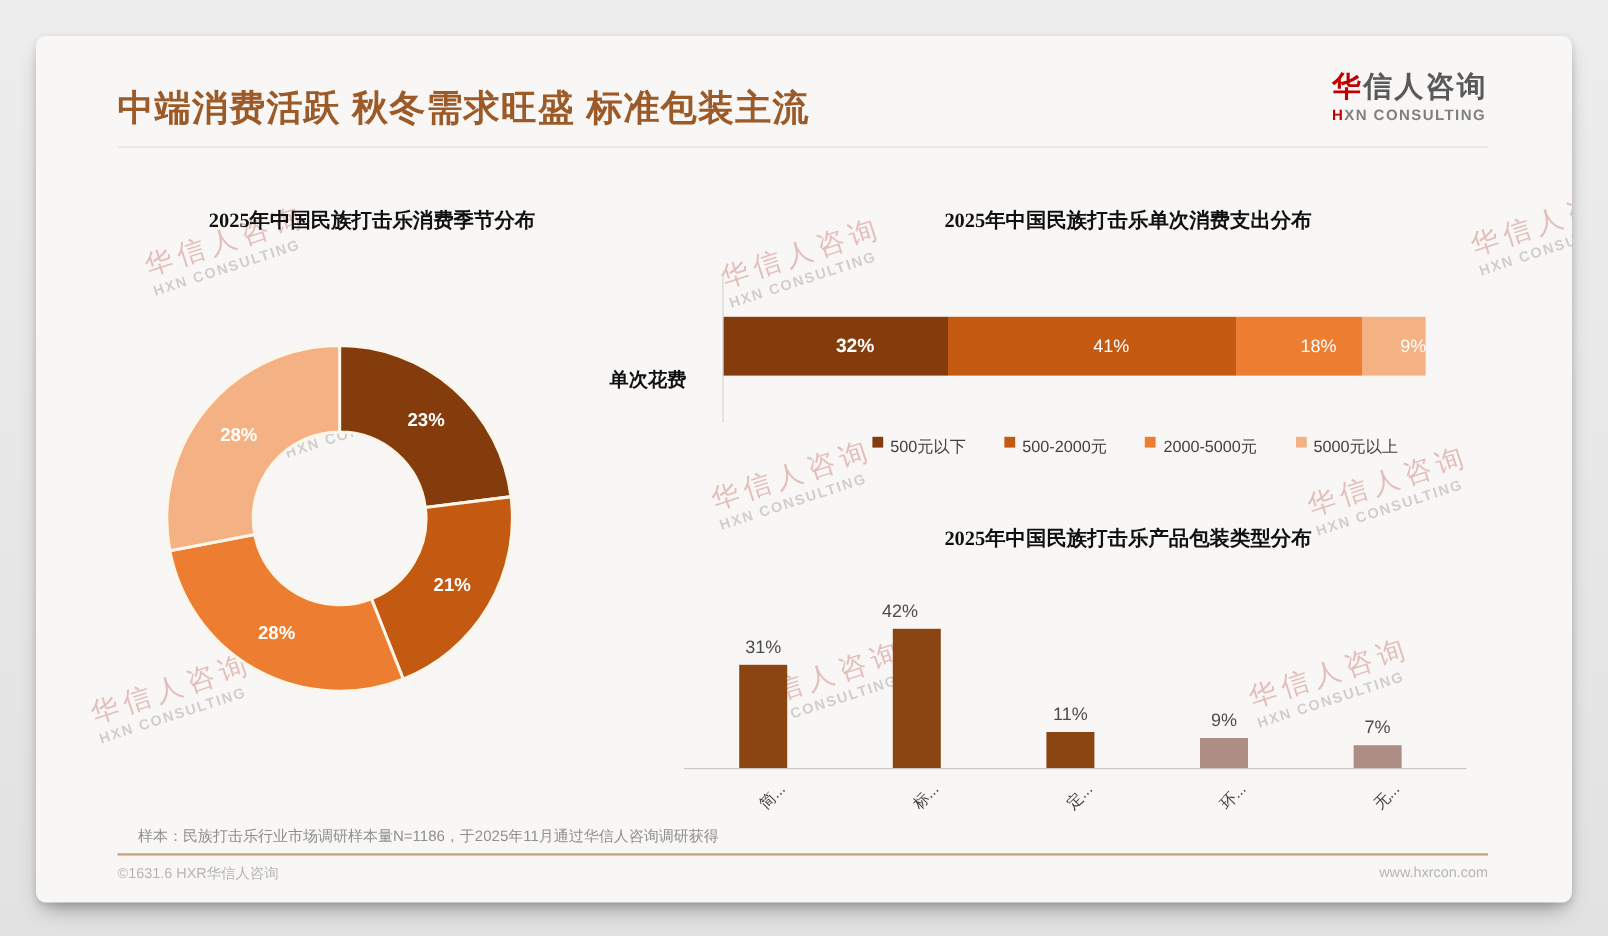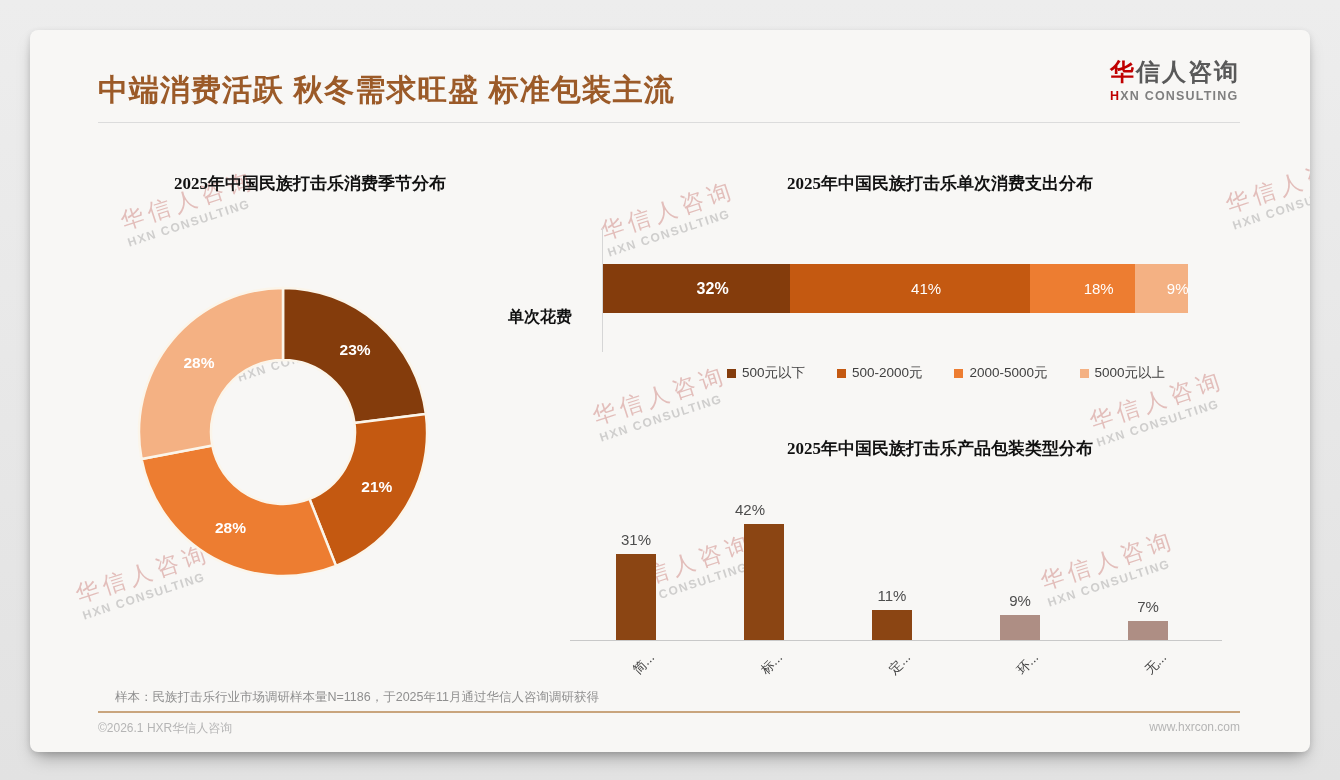--- a/index.html
+++ b/index.html
@@ -37,21 +37,21 @@
   }
   #donut-title   { left:0;     width:560px; top:142px; }
   #stacked-title { left:600px; width:620px; top:142px; }
   #bars-title    { left:600px; width:620px; top:407px; }
   
   #donut-svg { position:absolute; left:107px; top:256px; z-index:1; }
   .donut-label { font-size:15.5px; font-weight:bold; fill:#fff; font-family:"Liberation Sans",sans-serif; }
   .legend { position:absolute; z-index:2; display:flex; justify-content:center; align-items:center; }
   #donut-legend { left:0; width:530px; top:566px; gap:27px; }
   #stacked-legend { left:600px; width:620px; top:334px; gap:20px; }
-  .legend-item { display:flex; align-items:center; gap:6px;padding-left:12px; }
+  .legend-item { display:flex; align-items:flex-start; gap:6px;padding-left:12px; }
   .legend-swatch { width:11px; height:11px; display:inline-block; }
   #donut-legend .legend-label { font-size:14.5px; color:#1a1a1a; }
   #stacked-legend .legend-swatch { width:9px; height:9px; }
   #stacked-legend .legend-label { font-size:13.5px; color:#404040; }
   
   .stacked-vline { position:absolute; left:572px; top:198px; width:1px; height:124px; background:#d6d6d6; z-index:1; }
   .row-label { position:absolute; left:478px; top:250px; width:90px; font-size:16px; font-weight:bold; color:#111; z-index:2;margin-top:27px; }
   #stacked-bar { position:absolute; left:573px; top:234px; width:585px; height:49px; display:flex; z-index:1; }
   .seg { height:100%; display:flex; align-items:center; justify-content:center; color:#fff; font-size:15px;padding-left:32px; }
   .seg.first { font-weight:bold; font-size:16px; }
@@ -176,17 +176,17 @@
       <div class="vbar-value" style="left: 415px; bottom: 31px;">9%</div>
       <div class="vbar-xlabel" style="right: 192px; top: 149px;">环...</div>
       <div class="vbar" style="left: 558px; height: 19px; background: rgb(174, 142, 132);"></div>
       <div class="vbar-value" style="left: 543px; bottom: 25px;">7%</div>
       <div class="vbar-xlabel" style="right: 64px; top: 149px;">无...</div>
     </div>
 
   <div class="note">样本：民族打击乐行业市场调研样本量N=1186，于2025年11月通过华信人咨询调研获得</div>
   <div class="footer-rule"></div>
   <div class="footer">
-    <span>©2026.1 HXR华信人咨询</span>
+    <span>©1631.6 HXR华信人咨询</span>
     <span>www.hxrcon.com</span>
   </div>
 
 </div>
 
 </body></html>

